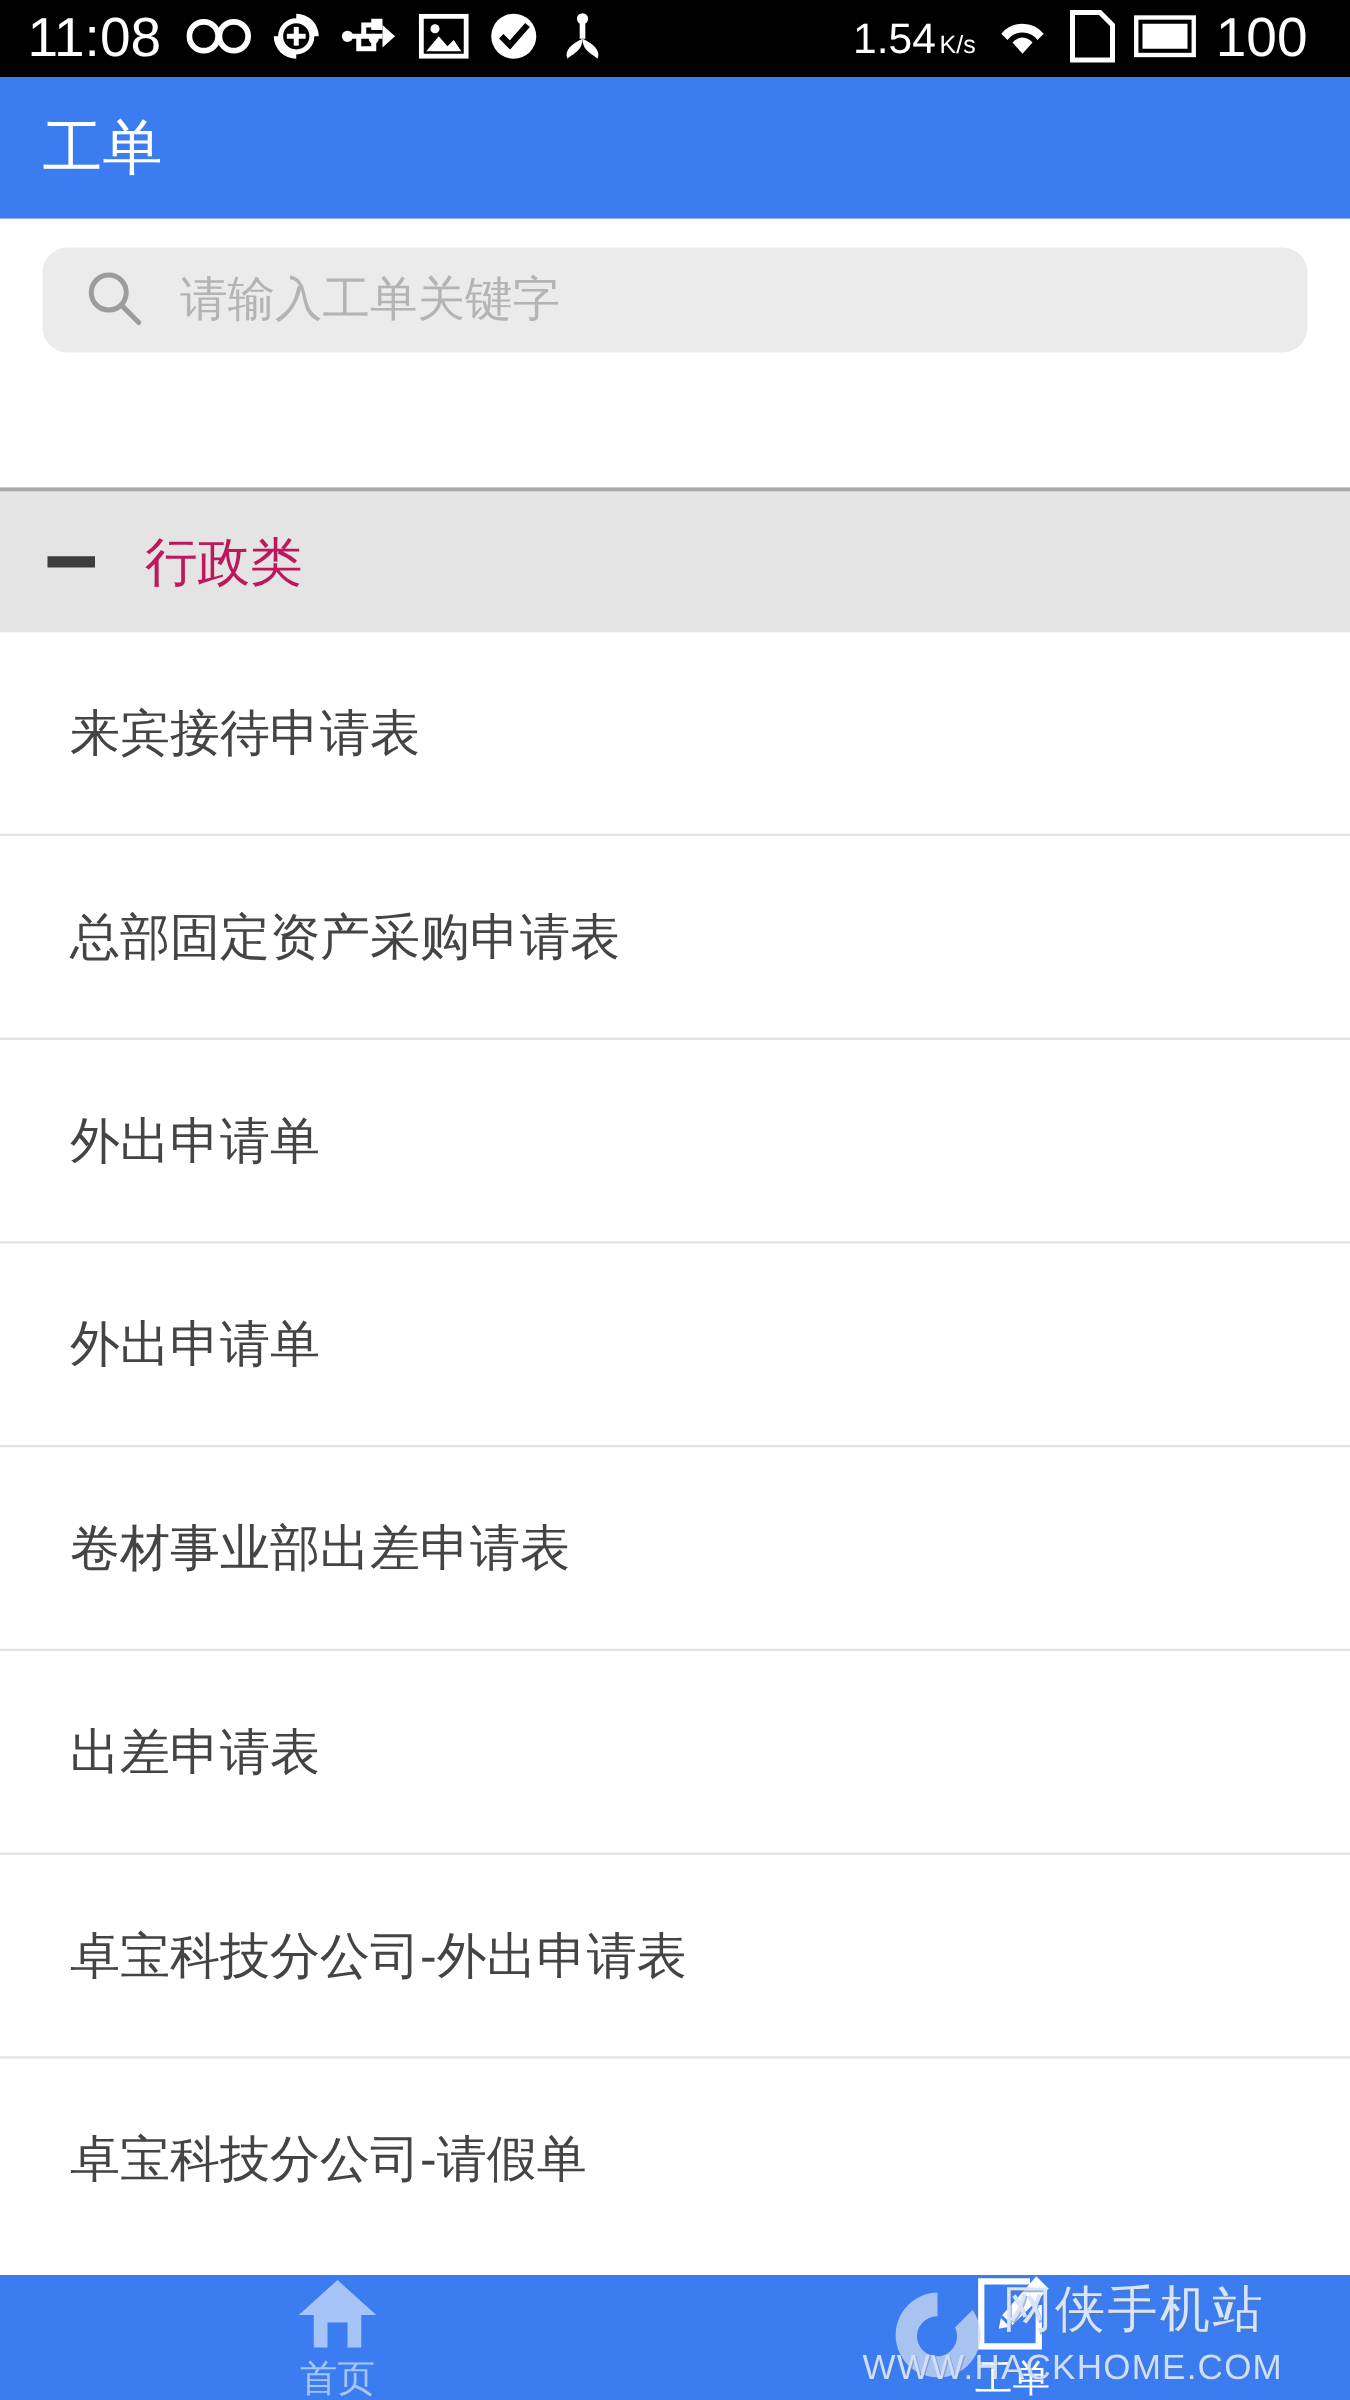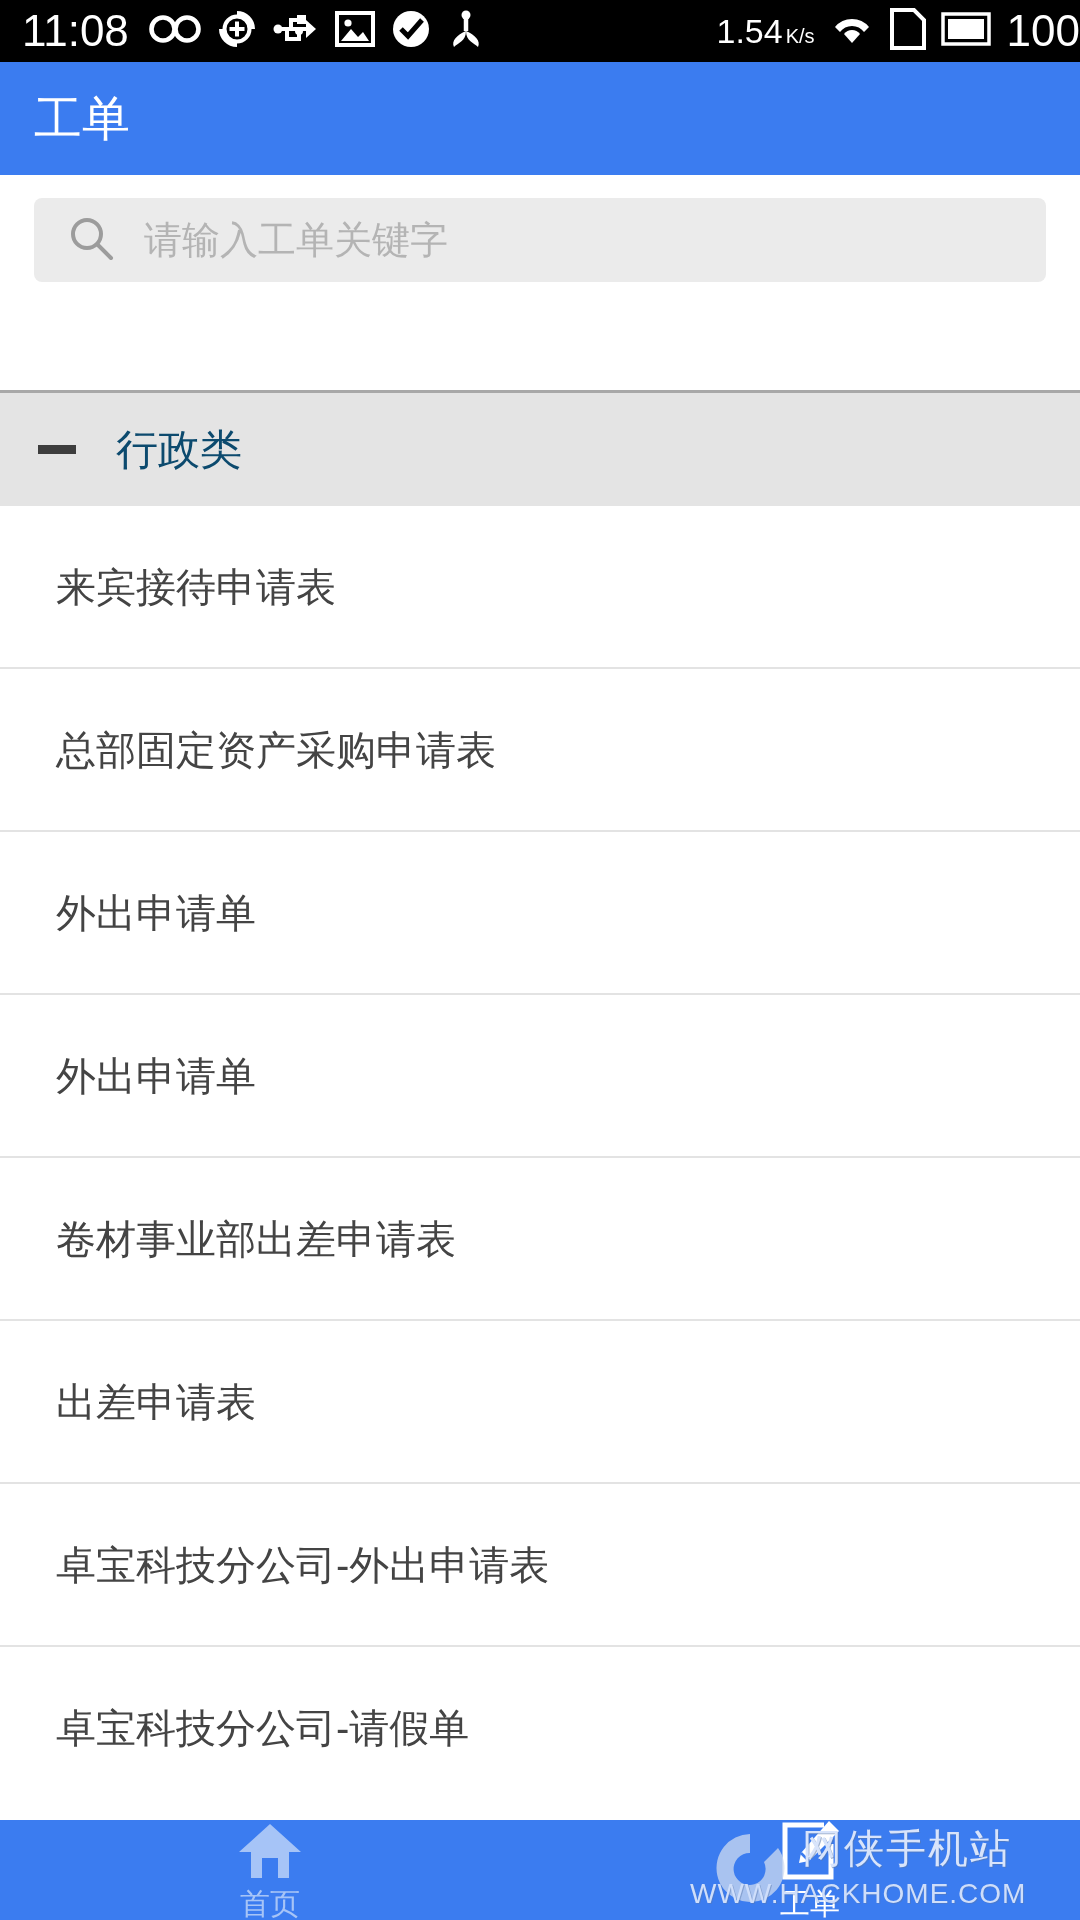--- a/index.html
+++ b/index.html
@@ -19,21 +19,21 @@
   .status-bar {
     position: absolute;
     top: 0; left: 0;
     width: 1080px;
     height: 62px;
     background: #000000;
     color: #ffffff;
     display: flex;
     align-items: center;
     box-sizing: border-box;
-    padding: 0 0 0 22px;
+    padding: 0 34px 0 22px;
   }
   .status-clock {
     font-size: 44px;
     line-height: 1;
     letter-spacing: 0px;
     font-weight: 400;
     white-space: nowrap;
   }
   .status-left-icons {
     display: flex;
@@ -91,21 +91,21 @@
     width: 1080px;
     height: 130px;
     background: #ffffff;
     box-sizing: border-box;
     padding: 23px 34px;
   }
   .search-box {
     width: 100%;
     height: 84px;
     background: #ebebeb;
-    border-radius: 8px;
+    border-radius: 20px;
     display: flex;
     align-items: center;
     box-sizing: border-box;
     padding-left: 32px;
   }
   .search-placeholder {
     color: #b4b4b4;
     font-size: 38px;
     line-height: 1;
     margin-left: 28px;
@@ -136,21 +136,21 @@
   }
   .minus-icon {
     width: 38px;
     height: 9px;
     background: #3d3d3d;
     flex: 0 0 auto;
   }
   .group-title {
     font-size: 42px;
     line-height: 1;
-    color: #0c4a6e;
+    color: #be185d;
     margin-left: 40px;
     white-space: nowrap;
   }
   .list-item {
     height: 163px;
     background: #ffffff;
     border-bottom: 2px solid #e3e3e3;
     display: flex;
     align-items: center;
     box-sizing: border-box;

